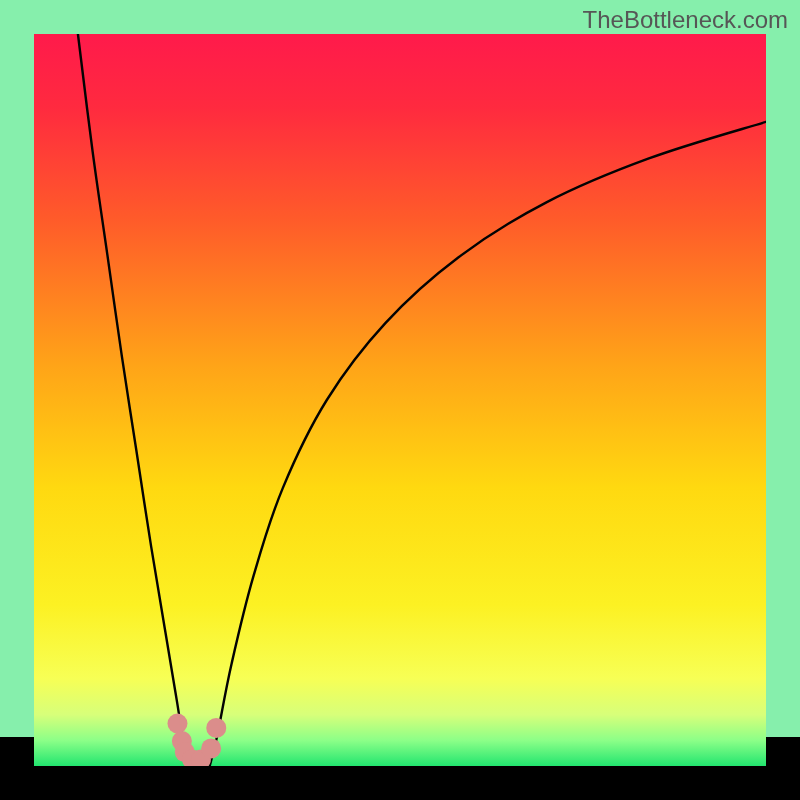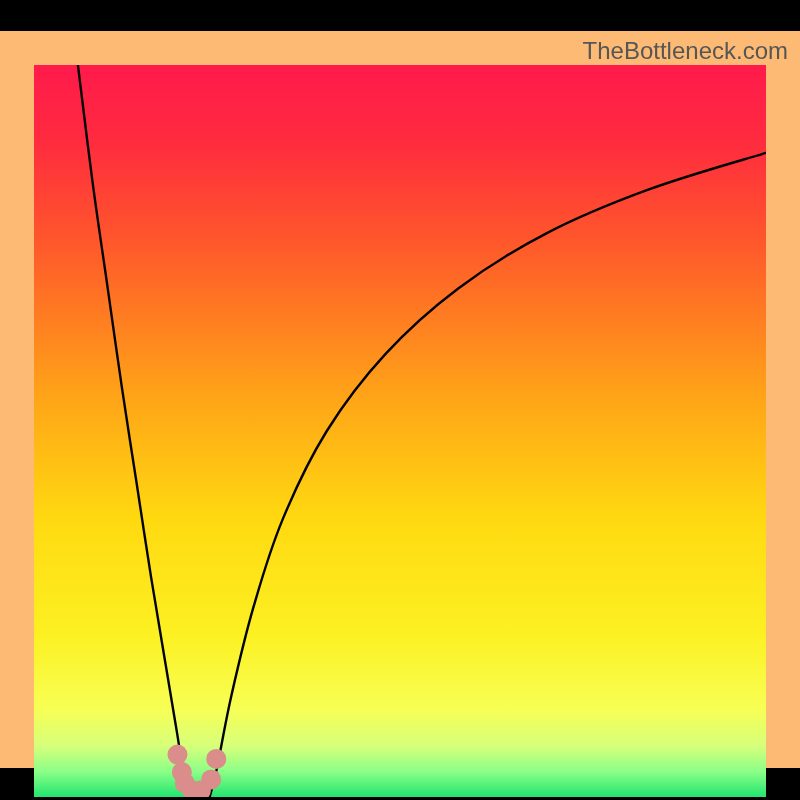--- a/index.html
+++ b/index.html
@@ -9,22 +9,21 @@
     height: 800px;
     overflow: hidden;
     background: #000;
     font-family: Arial, Helvetica, sans-serif;
   }
   .frame {
     position: absolute;
     top: 0; left: 0;
     width: 800px;
     height: 737px;
-    background: #fdba74;
-    margin-top: 31px;
+    background: #86efac;
   }
   .plot {
     position: absolute;
     top: 34px;
     left: 34px;
     width: 732px;
     height: 732px;
     overflow: hidden;
   }
   .watermark {

